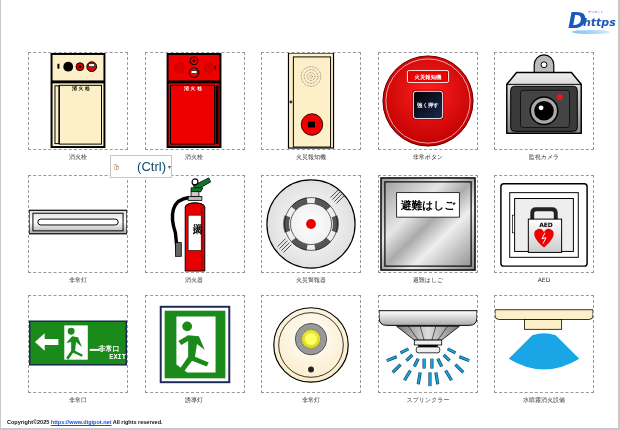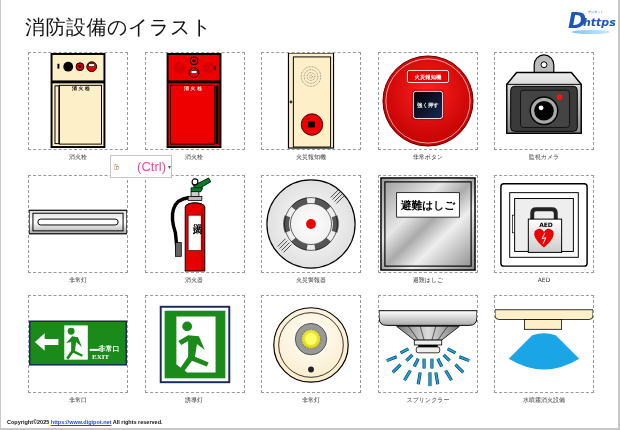--- a/index.html
+++ b/index.html
@@ -14,32 +14,31 @@
   .logo .rest { position: absolute; left: 15px; top: 8px; font-family: "DejaVu Sans", sans-serif; font-weight: bold;
                 font-size: 11px; color: #1b58b8; font-style: italic; }
   .logo .small { position: absolute; left: 20px; top: 2px; font-size: 3px; color: #1b58b8; }
   .logo .swoosh { position: absolute; left: 4px; top: 22px; width: 38px; height: 4px; border-radius: 50%;
                   background: linear-gradient(90deg, #7cc4f0, #cde9fb); }
   .cell { position: absolute; width: 100px; height: 98px; border: 1px dashed #9a9a9a; }
   .cap { position: absolute; width: 110px; text-align: center; font-size: 6px; color: #333; }
   .ic { position: absolute; left: 0; top: 0; width: 100%; height: 100%; }
   .paste { position: absolute; left: 109px; top: 155px; width: 62px; height: 23px; background: #fff;
            border: 1px solid #c6c6c6; display: flex; align-items: center; padding-left: 3px; }
-  .paste .ctrl { font-size: 13px; color: #ec4899; margin-left: 18px; font-family: "Liberation Sans", sans-serif; }
+  .paste .ctrl { font-size: 13px; color: #0c4a6e; margin-left: 18px; font-family: "Liberation Sans", sans-serif; }
   .paste .caret { font-size: 6px; color: #555; margin-left: 2px; }
   .footer { position: absolute; left: 6px; top: 419px; font-size: 5.5px; font-weight: bold; color: #111;
             font-family: "Liberation Sans", sans-serif; }
   .footer a { color: #1a4fd8; text-decoration: underline; }
 </style>
 </head>
 <body>
 
 <div class="slide">
 
-  <div class="title">消防設備のイラスト</div>
 
   <div class="logo">
     <span class="D">D</span>
     <span class="small">デジポット</span>
     <span class="rest">https</span>
     <span class="swoosh"></span>
   </div>
 
   <div class="cell" style="left:27px;top:52px;">
     <svg class="ic" viewBox="0 0 100 98">
@@ -260,21 +259,21 @@
     <svg class="ic" viewBox="0 0 100 98">
       <rect x="0" y="25" width="100" height="46" fill="#1a2a55"></rect>
       <rect x="1.5" y="26.5" width="97" height="43" fill="#1a8a1a"></rect>
       <path d="M6 47 L16 38 L16 44 L30 44 L30 50 L16 50 L16 56 Z" fill="#fff"></path>
       <rect x="36" y="30" width="24" height="35" fill="#fff"></rect>
       <circle cx="43" cy="36" r="3.5" fill="#1a8a1a"></circle>
       <path d="M38 48 L44 41 L50 42 L54 52 L48 47 L47 56 L55 60 L54 62 L45 58 L40 65 L38 63 L43 56 L43 47 Z" fill="#1a8a1a"></path>
       <rect x="62" y="54" width="10" height="2" fill="#fff"></rect>
     </svg>
     <div style="position:absolute;left:63px;top:48px;width:34px;text-align:center;font-size:7px;font-weight:bold;color:#fff;font-family:'DejaVu Sans',sans-serif;">非常口</div>
-    <div style="position:absolute;left:63px;top:57px;width:34px;text-align:left;font-size:7px;font-weight:bold;color:#fff;font-family:Liberation Serif, serif;">EXIT</div>
+    <div style="position:absolute;left:63px;top:57px;width:34px;text-align:right;font-size:7px;font-weight:bold;color:#fff;font-family:Liberation Mono, monospace;">EXIT</div>
   </div>
   <div class="cap" style="left:22px;top:396px;">非常口</div>
 
   <div class="cell" style="left:144px;top:295px;">
     <svg class="ic" viewBox="0 0 100 98">
       <rect x="14" y="10" width="72" height="79" fill="#1a2a55"></rect>
       <rect x="16" y="12" width="68" height="75" fill="#fff"></rect>
       <rect x="19" y="15" width="62" height="69" fill="#1a8a1a"></rect>
       <path d="M31 21 L71 21 L71 78 L42 78 L31 70 Z" fill="#fff"></path>
       <circle cx="42" cy="31" r="5" fill="#1a8a1a"></circle>

